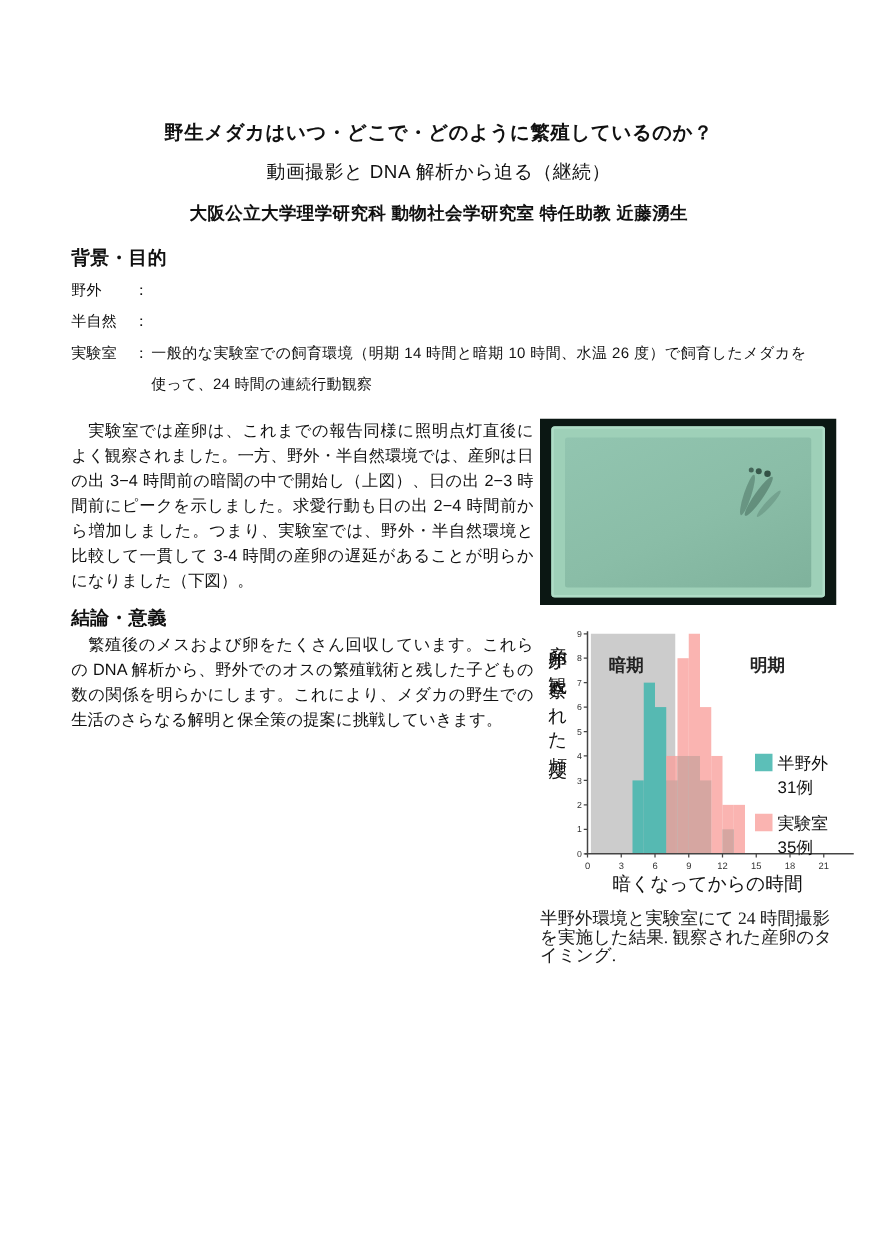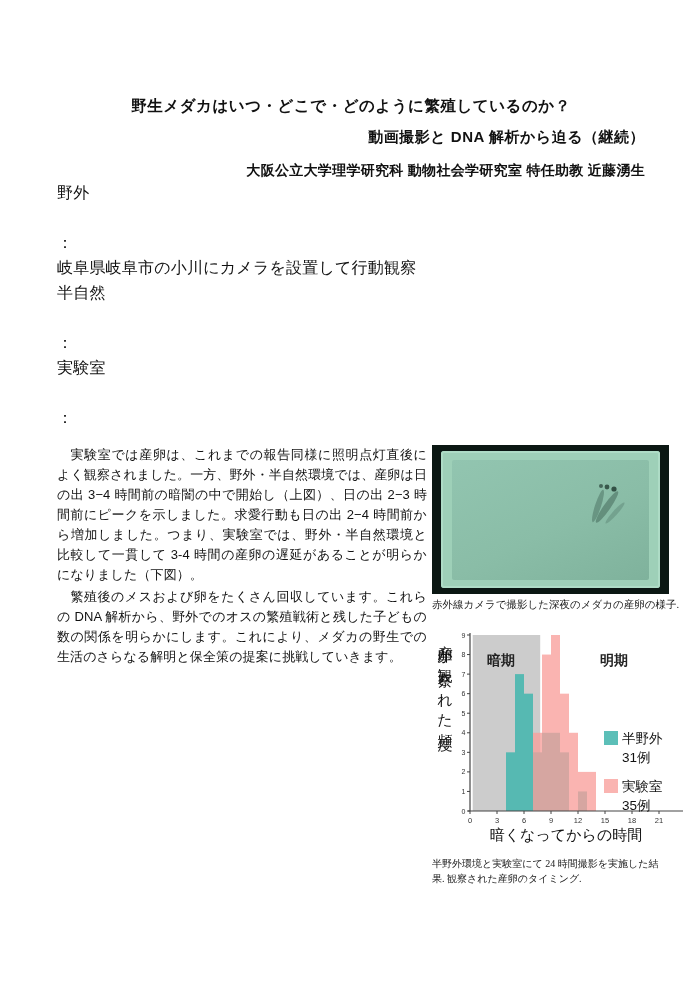--- a/index.html
+++ b/index.html
@@ -1,104 +1,105 @@
 <!DOCTYPE html>
 <html><head>
 <meta charset="utf-8">
 <style>
   html,body{margin:0;padding:0;background:#ffffff;}
   .page{position:relative;width:699px;height:888px;background:#fff;overflow:hidden;
         font-family:"Liberation Sans","DejaVu Sans",sans-serif;color:#111;}
   .full{margin:0 54px 0 57px;}
   .titleblock{padding-top:96px;text-align:center;}
   .title{font-size:15.5px;font-weight:bold;letter-spacing:.5px;}
-  .subtitle{font-size:15px;font-weight:bold;margin-top:11px;letter-spacing:.5px;text-align:right;}
-  .author{font-size:14px;font-weight:bold;text-align:right;margin-top:15px;letter-spacing:.3px;}
+  .subtitle{font-size:15px;font-weight:normal;margin-top:11px;letter-spacing:.5px;}
+  .author{font-size:14px;font-weight:bold;margin-top:15px;letter-spacing:.3px;}
   h2{font-size:15px;font-weight:bold;margin:0;letter-spacing:.3px;}
   .h-bg{margin:17px 0 4px;}
   .h-m{margin:11px 0 3px;}
   .para{font-size:14px;line-height:24px;text-align:justify;margin:0;letter-spacing:.2px;}
-  .method-row{display:flex;font-size:16px;line-height:25px;letter-spacing:.2px;flex-direction:column;}
+  .method-row{display:flex;font-size:12px;line-height:25px;letter-spacing:.2px;}
   .method-label{width:50px;flex:0 0 50px;}
   .method-colon{flex:0 0 14px;}
   .method-text{flex:1;text-align:justify;}
   .two-col{display:flex;gap:5px;margin:13px 0 0 57px;width:633px;}
   .col-left{width:370px;flex:0 0 370px;}
   .col-right{width:258px;flex:0 0 258px;}
   .col-left .para2{font-size:13px;line-height:20px;text-align:justify;margin:2px 0 0;letter-spacing:.1px;}
   .h-left{margin:10px 0 2px;}
   
   .tray-photo{position:relative;width:237px;height:149px;background:#0b1713;margin-top:2px;}
   .tray-rim{position:absolute;top:6px;bottom:6px;left:9px;right:9px;background:#9ed0b8;border-radius:3px;
             box-shadow:inset 0 0 0 2px #aedcc6;}
   .tray-floor{position:absolute;top:9px;bottom:8px;left:11px;right:11px;border-radius:2px;
               background:linear-gradient(155deg,#92c5b0 0%,#8abda7 55%,#7fb29c 100%);}
   .fish-svg{position:absolute;right:34px;top:28px;}
   .figcap{font-family:"Liberation Serif","DejaVu Serif",serif;font-size:10.5px;color:#1a1a1a;
           margin-top:4px;white-space:nowrap;letter-spacing:0px;}
-  .figcap2{font-family:"Liberation Serif","DejaVu Serif",serif;font-size:10px;color:#1a1a1a;
+  .figcap2{font-family:"Liberation Serif","DejaVu Serif",serif;font-size:14px;color:#1a1a1a;
            margin-top:5px;width:238px;line-height:15px;}
   
   .chart-row{display:flex;align-items:flex-start;margin-top:17px;}
   .ylabel-vert{writing-mode:vertical-rl;text-orientation:upright;font-size:15px;letter-spacing:2.5px;
                height:195px;width:22px;color:#111;margin-top:4px;}
 </style>
 </head>
 <body>
 
 <div class="page">
 
   <div class="titleblock full">
     <div class="title">野生メダカはいつ・どこで・どのように繁殖しているのか？</div>
     <div class="subtitle">動画撮影と DNA 解析から迫る（継続）</div>
     <div class="author">大阪公立大学理学研究科 動物社会学研究室 特任助教 近藤湧生</div>
   </div>
 
   <div class="full">
+    <h2 class="h-bg">背景・目的</h2>
 
     <div>
       <div class="method-row">
         <span class="method-label">野外</span>
         <span class="method-colon">：</span>
-        <span class="method-text">岐阜県岐阜市の小川にカメラを設置して行動観察</span>
       </div>
       <div class="method-row">
         <span class="method-label">半自然</span>
         <span class="method-colon">：</span>
       </div>
       <div class="method-row">
         <span class="method-label">実験室</span>
         <span class="method-colon">：</span>
+        <span class="method-text">一般的な実験室での飼育環境（明期 14 時間と暗期 10 時間、水温 26 度）で飼育したメダカを使って、24 時間の連続行動観察</span>
       </div>
     </div>
   </div>
 
   <div class="two-col">
     <div class="col-left">
       <p class="para2">　実験室では産卵は、これまでの報告同様に照明点灯直後によく観察されました。一方、野外・半自然環境では、産卵は日の出 3−4 時間前の暗闇の中で開始し（上図）、日の出 2−3 時間前にピークを示しました。求愛行動も日の出 2−4 時間前から増加しました。つまり、実験室では、野外・半自然環境と比較して一貫して 3-4 時間の産卵の遅延があることが明らかになりました（下図）。</p>
 
+      <h2 class="h-left">結論・意義</h2>
 
       <p class="para2">　繁殖後のメスおよび卵をたくさん回収しています。これらの DNA 解析から、野外でのオスの繁殖戦術と残した子どもの数の関係を明らかにします。これにより、メダカの野生での生活のさらなる解明と保全策の提案に挑戦していきます。</p>
     </div>
 
     <div class="col-right">
       <div class="tray-photo">
         <div class="tray-rim">
           <div class="tray-floor"></div>
         </div>
         <svg class="fish-svg" width="64" height="70" viewBox="0 0 64 70">
           <ellipse cx="36" cy="34" rx="19" ry="3.4" fill="rgba(42,74,62,0.40)" transform="rotate(-55 36 34)"></ellipse>
           <ellipse cx="27" cy="33" rx="17" ry="3.0" fill="rgba(42,74,62,0.34)" transform="rotate(-72 27 33)"></ellipse>
           <ellipse cx="44" cy="40" rx="14" ry="2.4" fill="rgba(42,74,62,0.22)" transform="rotate(-48 44 40)"></ellipse>
           <circle cx="43" cy="16" r="2.6" fill="rgba(22,44,36,0.75)"></circle>
           <circle cx="36" cy="14" r="2.4" fill="rgba(22,44,36,0.7)"></circle>
           <circle cx="30" cy="13" r="2.0" fill="rgba(22,44,36,0.6)"></circle>
         </svg>
       </div>
-      <div class="figcap">赤外線カメラで撮影した深夜のメダカの産卵の様子.</div>
 
       <div class="chart-row">
         <div class="ylabel-vert">産卵が観察された頻度</div>
         <svg id="chartsvg" width="236" height="222" viewBox="0 0 236 222">
             <rect x="18.7" y="6" width="67.5" height="176" fill="#cccccc"></rect>
             <rect x="52" y="123.33333333333333" width="9" height="58.66666666666667" fill="#45b6ae" fill-opacity="0.88"></rect>
             <rect x="61" y="45.111111111111086" width="9" height="136.8888888888889" fill="#45b6ae" fill-opacity="0.88"></rect>
             <rect x="70" y="64.66666666666666" width="9" height="117.33333333333334" fill="#45b6ae" fill-opacity="0.88"></rect>
             <rect x="79" y="123.33333333333333" width="9" height="58.66666666666667" fill="#45b6ae" fill-opacity="0.88"></rect>
             <rect x="88" y="103.77777777777777" width="9" height="78.22222222222223" fill="#45b6ae" fill-opacity="0.88"></rect>

